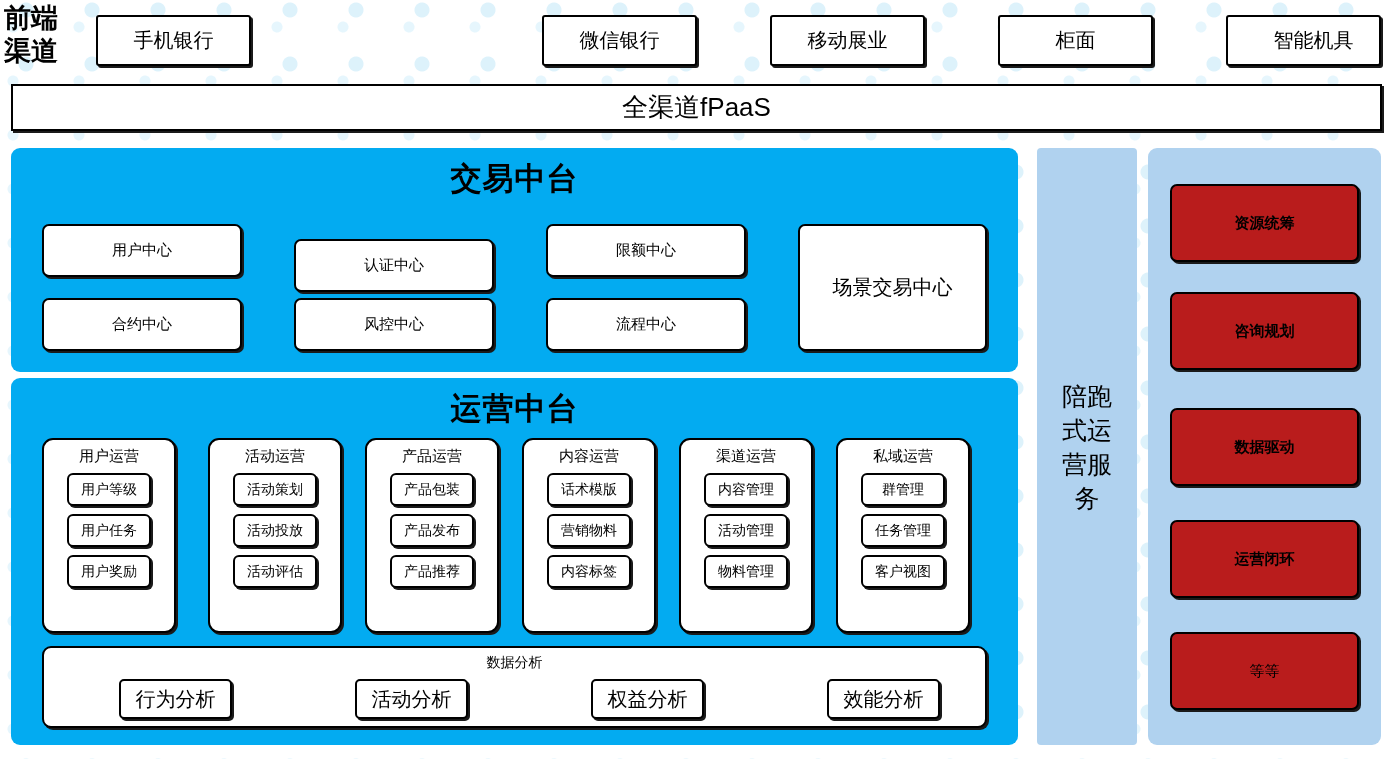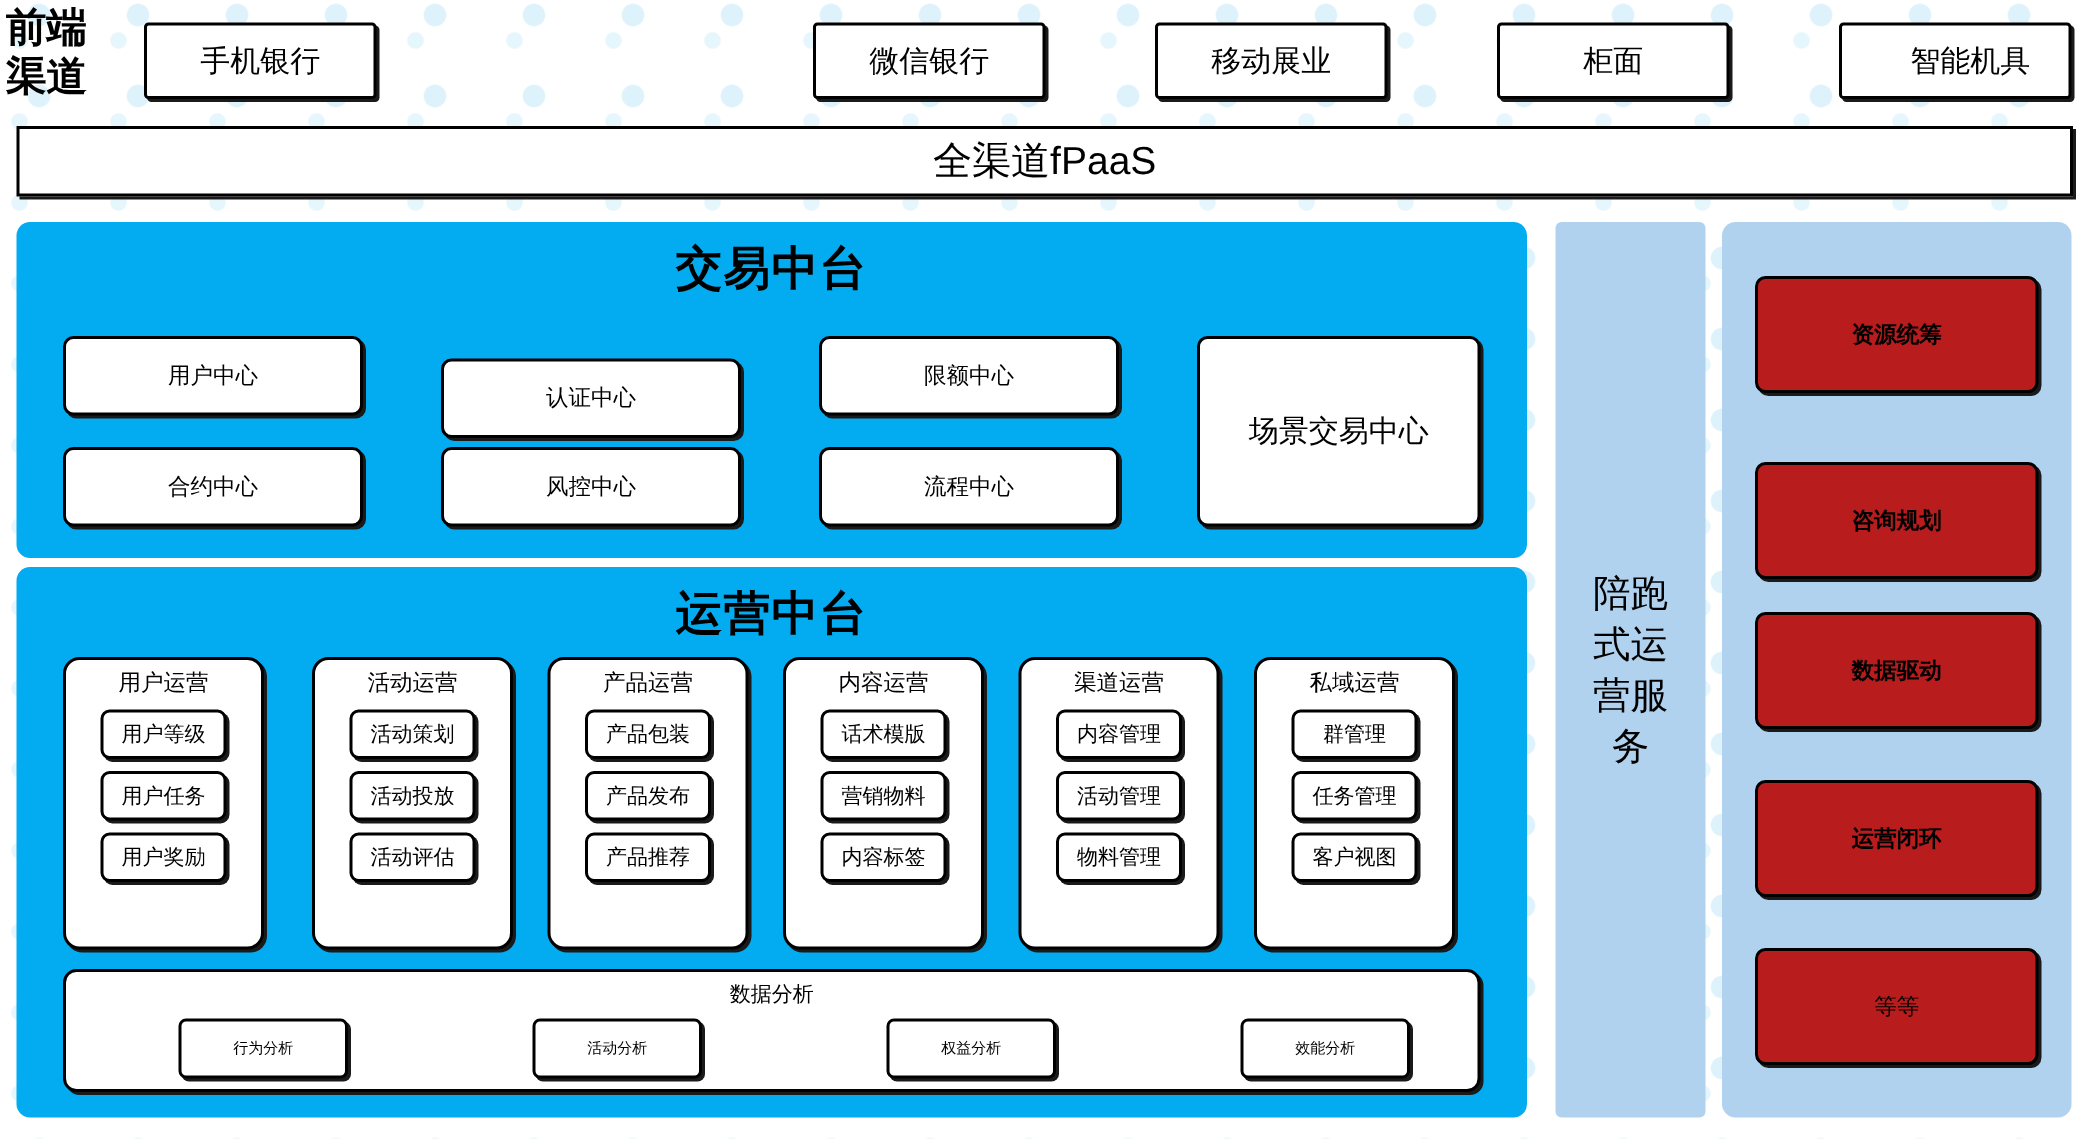--- a/index.html
+++ b/index.html
@@ -87,21 +87,21 @@
     box-shadow:2px 2px 0 #1a1a1a;
   }
   #analysis-title{
     position:absolute;left:0;top:6px;width:100%;text-align:center;
     font-size:14px;color:#000;
   }
   .analysis-box{
     position:absolute;top:31px;width:113px;height:40px;
     border:2px solid #000;border-radius:5px;background:#fff;box-sizing:border-box;
     display:flex;align-items:center;justify-content:center;
-    font-size:10px;color:#000;box-shadow:2px 2px 0 #1a1a1a;
+    font-size:20px;color:#000;box-shadow:2px 2px 0 #1a1a1a;
   }
 
   
   #service-strip{
     position:absolute;left:1037px;top:148px;width:100px;height:597px;
     background:#B0D2EF;border-radius:4px;
     display:flex;align-items:center;justify-content:center;
   }
   #service-strip-label{
     width:64px;text-align:center;font-size:25px;line-height:34px;color:#000;
@@ -212,19 +212,19 @@
     <div id="service-strip-label">
       <div>陪跑</div>
       <div>式运</div>
       <div>营服</div>
       <div>务</div>
     </div>
   </div>
 
   <div id="value-column">
     <div class="value-box bold" style="top:36px;">资源统筹</div>
-    <div class="value-box bold" style="top:160px;">咨询规划</div>
+    <div class="value-box bold" style="top:144px;">咨询规划</div>
     <div class="value-box bold" style="top:260px;">数据驱动</div>
     <div class="value-box bold" style="top:372px;">运营闭环</div>
     <div class="value-box" style="top:484px;">等等</div>
   </div>
 
 </div>
 
 </body></html>

